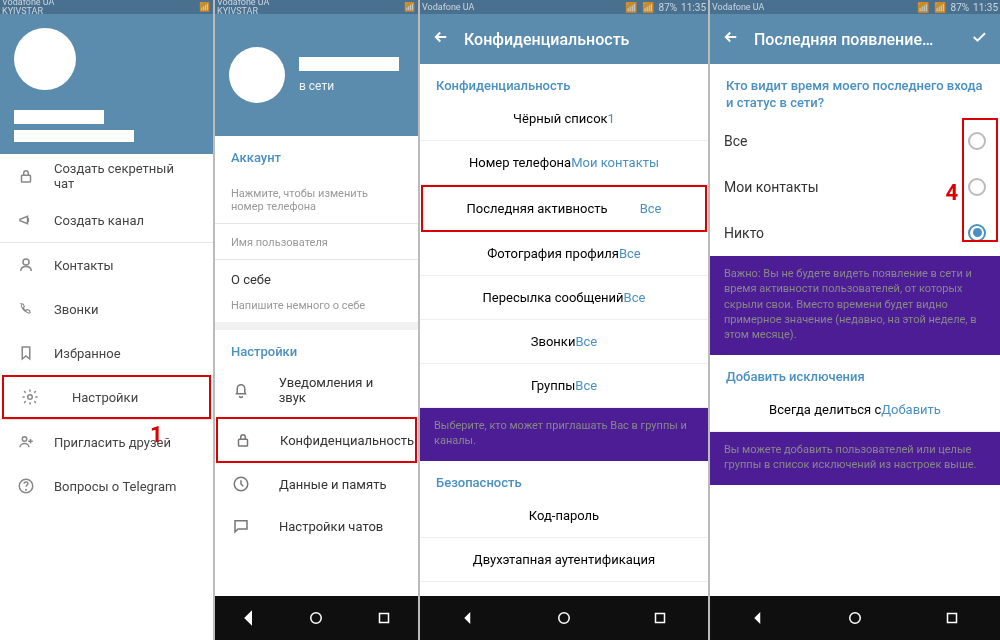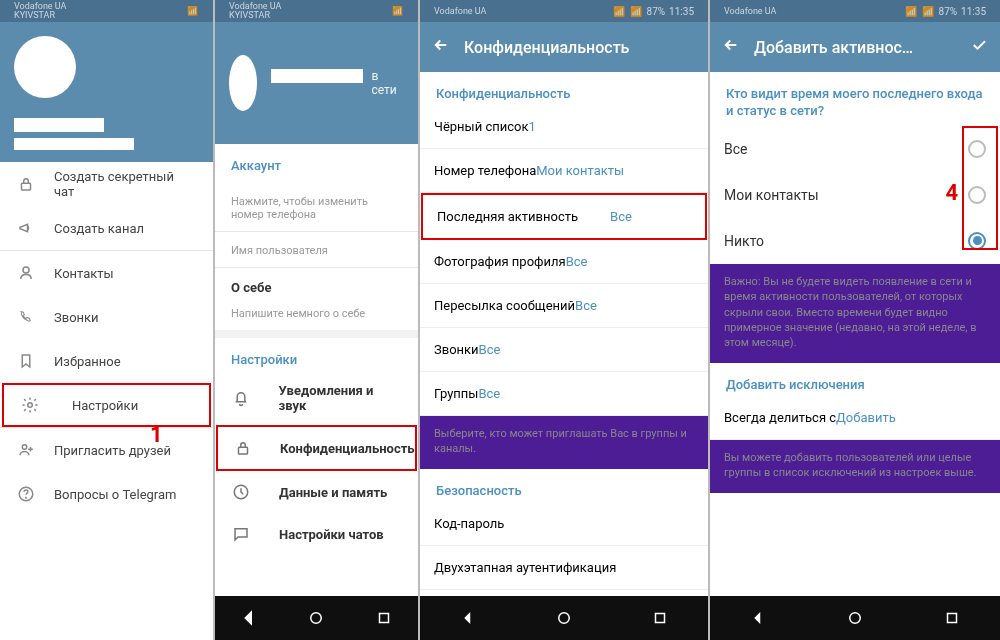--- a/index.html
+++ b/index.html
@@ -3,51 +3,51 @@
 <meta charset="utf-8">
 <style>
   * { box-sizing: border-box; margin: 0; padding: 0; }
   body { font-family: -apple-system, Roboto, Arial, sans-serif; background: #fff; width: 1000px; height: 640px; display: flex; overflow: hidden; }
   .panel { height: 640px; border-right: 2px solid #bbb; display: flex; flex-direction: column; background: #fff; position: relative; }
   .p1 { width: 215px; }
   .p2 { width: 205px; }
   .p3 { width: 290px; }
   .p4 { width: 290px; border-right: none; }
 
-  .status-bar { height: 22px; background: #49708f; color: rgba(255,255,255,0.7); font-size: 9px; display: flex; align-items: center; padding: 0 14px; justify-content: space-between; }
+  .status-bar { height: 14px; background: #49708f; color: rgba(255,255,255,0.7); font-size: 9px; display: flex; align-items: center; padding: 0 2px; justify-content: space-between; }
   .status-left { display: flex; flex-direction: column; line-height: 9px; }
   .status-right { display: flex; align-items: center; gap: 4px; font-size: 10px; }
 
   .header-blue { background: #5b8cae; color: #fff; }
   .p1 .profile-head { height: 140px; padding: 12px 14px; display: flex; flex-direction: column; justify-content: flex-end; }
   .avatar { width: 62px; height: 62px; border-radius: 50%; background: #fff; margin-bottom: 20px; }
   .name-blk { width: 90px; height: 14px; background: #fff; margin-bottom: 6px; }
   .phone-blk { width: 120px; height: 12px; background: #fff; }
 
   .menu-item { display: flex; align-items: center; height: 44px; padding: 0 16px; color: #444; font-size: 13px; gap: 18px; }
   .menu-item .mi-icon { width: 20px; color: #888; display: flex; align-items: center; justify-content: center; }
 
   .divider { height: 1px; background: #e6e6e6; }
 
   .p2 .profile-head { height: 122px; padding: 14px; display: flex; align-items: center; gap: 14px; }
   .p2 .avatar2 { width: 56px; height: 56px; border-radius: 50%; background: #fff; }
-  .p2 .name-area { display: flex; flex-direction: row; gap: 8px; }
+  .p2 .name-area { display: flex; flex-direction: column; gap: 8px; }
   .p2 .name-blk2 { width: 100px; height: 14px; background: #fff; }
   .p2 .status-txt { font-size: 12px; color: rgba(255,255,255,0.9); }
 
   .sec-title { color: #4a90c2; font-size: 13px; font-weight: 500; padding: 14px 16px 4px; }
   .sec-sub { color: #999; font-size: 11px; padding: 2px 16px 10px; }
-  .sec-row { padding: 12px 16px; font-size: 13px; color: #333; font-weight: bold; }
+  .sec-row { padding: 12px 16px; font-size: 13px; color: #333; }
   .sec-row.with-icon { display: flex; align-items: center; gap: 28px; }
   .sec-row .ri-icon { width: 20px; color: #777; display: flex; align-items: center; justify-content: center; }
 
   .app-bar { height: 50px; background: #5b8cae; color: #fff; display: flex; align-items: center; padding: 0 12px; gap: 14px; font-size: 16px; font-weight: 500; }
   .app-bar .title { flex: 1; white-space: nowrap; overflow: hidden; text-overflow: ellipsis; }
 
-  .list-row { display: flex; align-items: center; justify-content: flex-start; padding: 14px 14px; font-size: 13px; border-bottom: 1px solid #eee; }
+  .list-row { display: flex; align-items: center; justify-content: center; padding: 14px 14px; font-size: 13px; border-bottom: 1px solid #eee; }
   .list-row:last-child { border-bottom: none; }
   .list-row .lr-val { color: #4a90c2; font-size: 13px; }
   .helper-txt { background: #4c1d95; color: #888; font-size: 11px; padding: 10px 14px 12px; line-height: 1.4; }
 
   .radio-row { display: flex; align-items: center; justify-content: space-between; padding: 14px 14px; font-size: 14px; color: #333; }
   .radio { width: 18px; height: 18px; border: 2px solid #bbb; border-radius: 50%; display: flex; align-items: center; justify-content: center; }
   .radio.checked { border-color: #4a90c2; }
   .radio.checked .dot { width: 9px; height: 9px; border-radius: 50%; background: #4a90c2; }
 
   .nav-bar { height: 44px; background: #0f0f0f; display: flex; align-items: center; justify-content: space-around; margin-top: auto; }
@@ -320,21 +320,21 @@
         <span>📶</span>
         <span>📶</span>
         <span>87%</span>
         <span>11:35</span>
       </div>
   </div>
   <div class="app-bar">
     <span><svg viewBox="0 0 24 24" fill="none" stroke="currentColor" stroke-width="2.5">
           <path d="M19 12H5M11 6l-6 6 6 6"></path>
         </svg></span>
-    <span class="title">Добавить активнос…</span>
+    <span class="title">Последняя появление…</span>
     <span><svg viewBox="0 0 24 24" fill="none" stroke="currentColor" stroke-width="2.5">
           <path d="M5 12l5 5L20 7"></path>
         </svg></span>
   </div>
   <div class="sec-title" style="padding-bottom:6px;line-height:1.3">Кто видит время моего последнего входа и статус в сети?</div>
 
   <div style="position:relative">
     <div class="red-box" style="position:absolute; right:2px; top:0; width:36px; height:124px; pointer-events:none"></div>
     <div class="radio-row">
         <span>Все</span>

